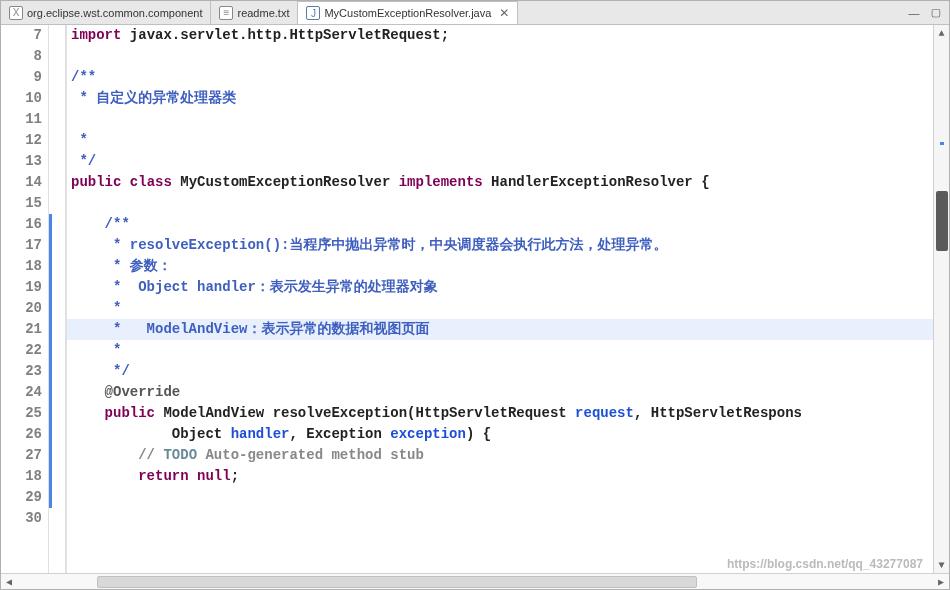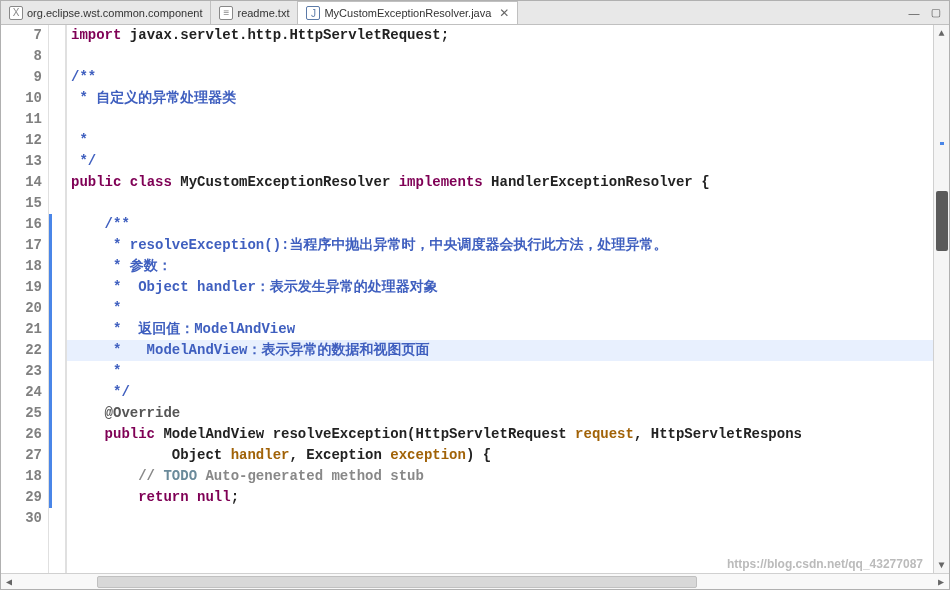--- a/index.html
+++ b/index.html
@@ -102,21 +102,21 @@
     line-height:21px;
     white-space:pre;
     padding-left:4px;
   }
   .highlight { background:#e8f0fe; }
   .kw { color:#7f0055;font-family:Liberation Mono, monospace; }
   .javadoc { color:#3f5fbf; }
   .comment { color:#888888; }
   .ann { color:#555; }
   .txt { color:#222; }
-  .param { color:#a16207; }
+  .param { color:#1d4ed8; }
   .changebar {
     position:absolute;
     left:0; width:3px;
     background:#4a86e8;
   }
   .scrollbar-v {
     width:16px;
     background:#f5f5f5;
     border-left:1px solid #d0d0d0;
     display:flex;
@@ -275,21 +275,20 @@
       <div class="codeline"><span class="javadoc"></span></div>
       <div class="codeline"><span class="javadoc"> *</span></div>
       <div class="codeline"><span class="javadoc"> */</span></div>
       <div class="codeline"><span class="kw">public</span><span class="txt"> </span><span class="kw">class</span><span class="txt"> MyCustomExceptionResolver </span><span class="kw">implements</span><span class="txt"> HandlerExceptionResolver {</span></div>
       <div class="codeline"></div>
       <div class="codeline"><span class="javadoc">    /**</span></div>
       <div class="codeline"><span class="javadoc">     * resolveException():当程序中抛出异常时，中央调度器会执行此方法，处理异常。</span></div>
       <div class="codeline"><span class="javadoc">     * 参数：</span></div>
       <div class="codeline"><span class="javadoc">     *  Object handler：表示发生异常的处理器对象</span></div>
       <div class="codeline"><span class="javadoc">     *</span></div>
-      <div class="codeline"><span class="javadoc">     *  返回值：ModelAndView</span></div>
       <div class="codeline highlight"><span class="javadoc">     *   ModelAndView：表示异常的数据和视图页面</span></div>
       <div class="codeline"><span class="javadoc">     *</span></div>
       <div class="codeline"><span class="javadoc">     */</span></div>
       <div class="codeline">    <span class="ann">@Override</span></div>
       <div class="codeline">    <span class="kw">public</span><span class="txt"> ModelAndView resolveException(HttpServletRequest </span><span class="param">request</span><span class="txt">, HttpServletRespons</span></div>
       <div class="codeline">            <span class="txt">Object </span><span class="param">handler</span><span class="txt">, Exception </span><span class="param">exception</span><span class="txt">) {</span></div>
       <div class="codeline">        <span class="comment">// </span><span class="todo" style="color: rgb(106, 138, 154);">TODO</span><span class="comment"> Auto-generated method stub</span></div>
       <div class="codeline">        <span class="kw">return</span><span class="txt"> </span><span class="kw">null</span><span class="txt">;</span></div>
       <span class="watermark">https://blog.csdn.net/qq_43277087</span>
   </div>

